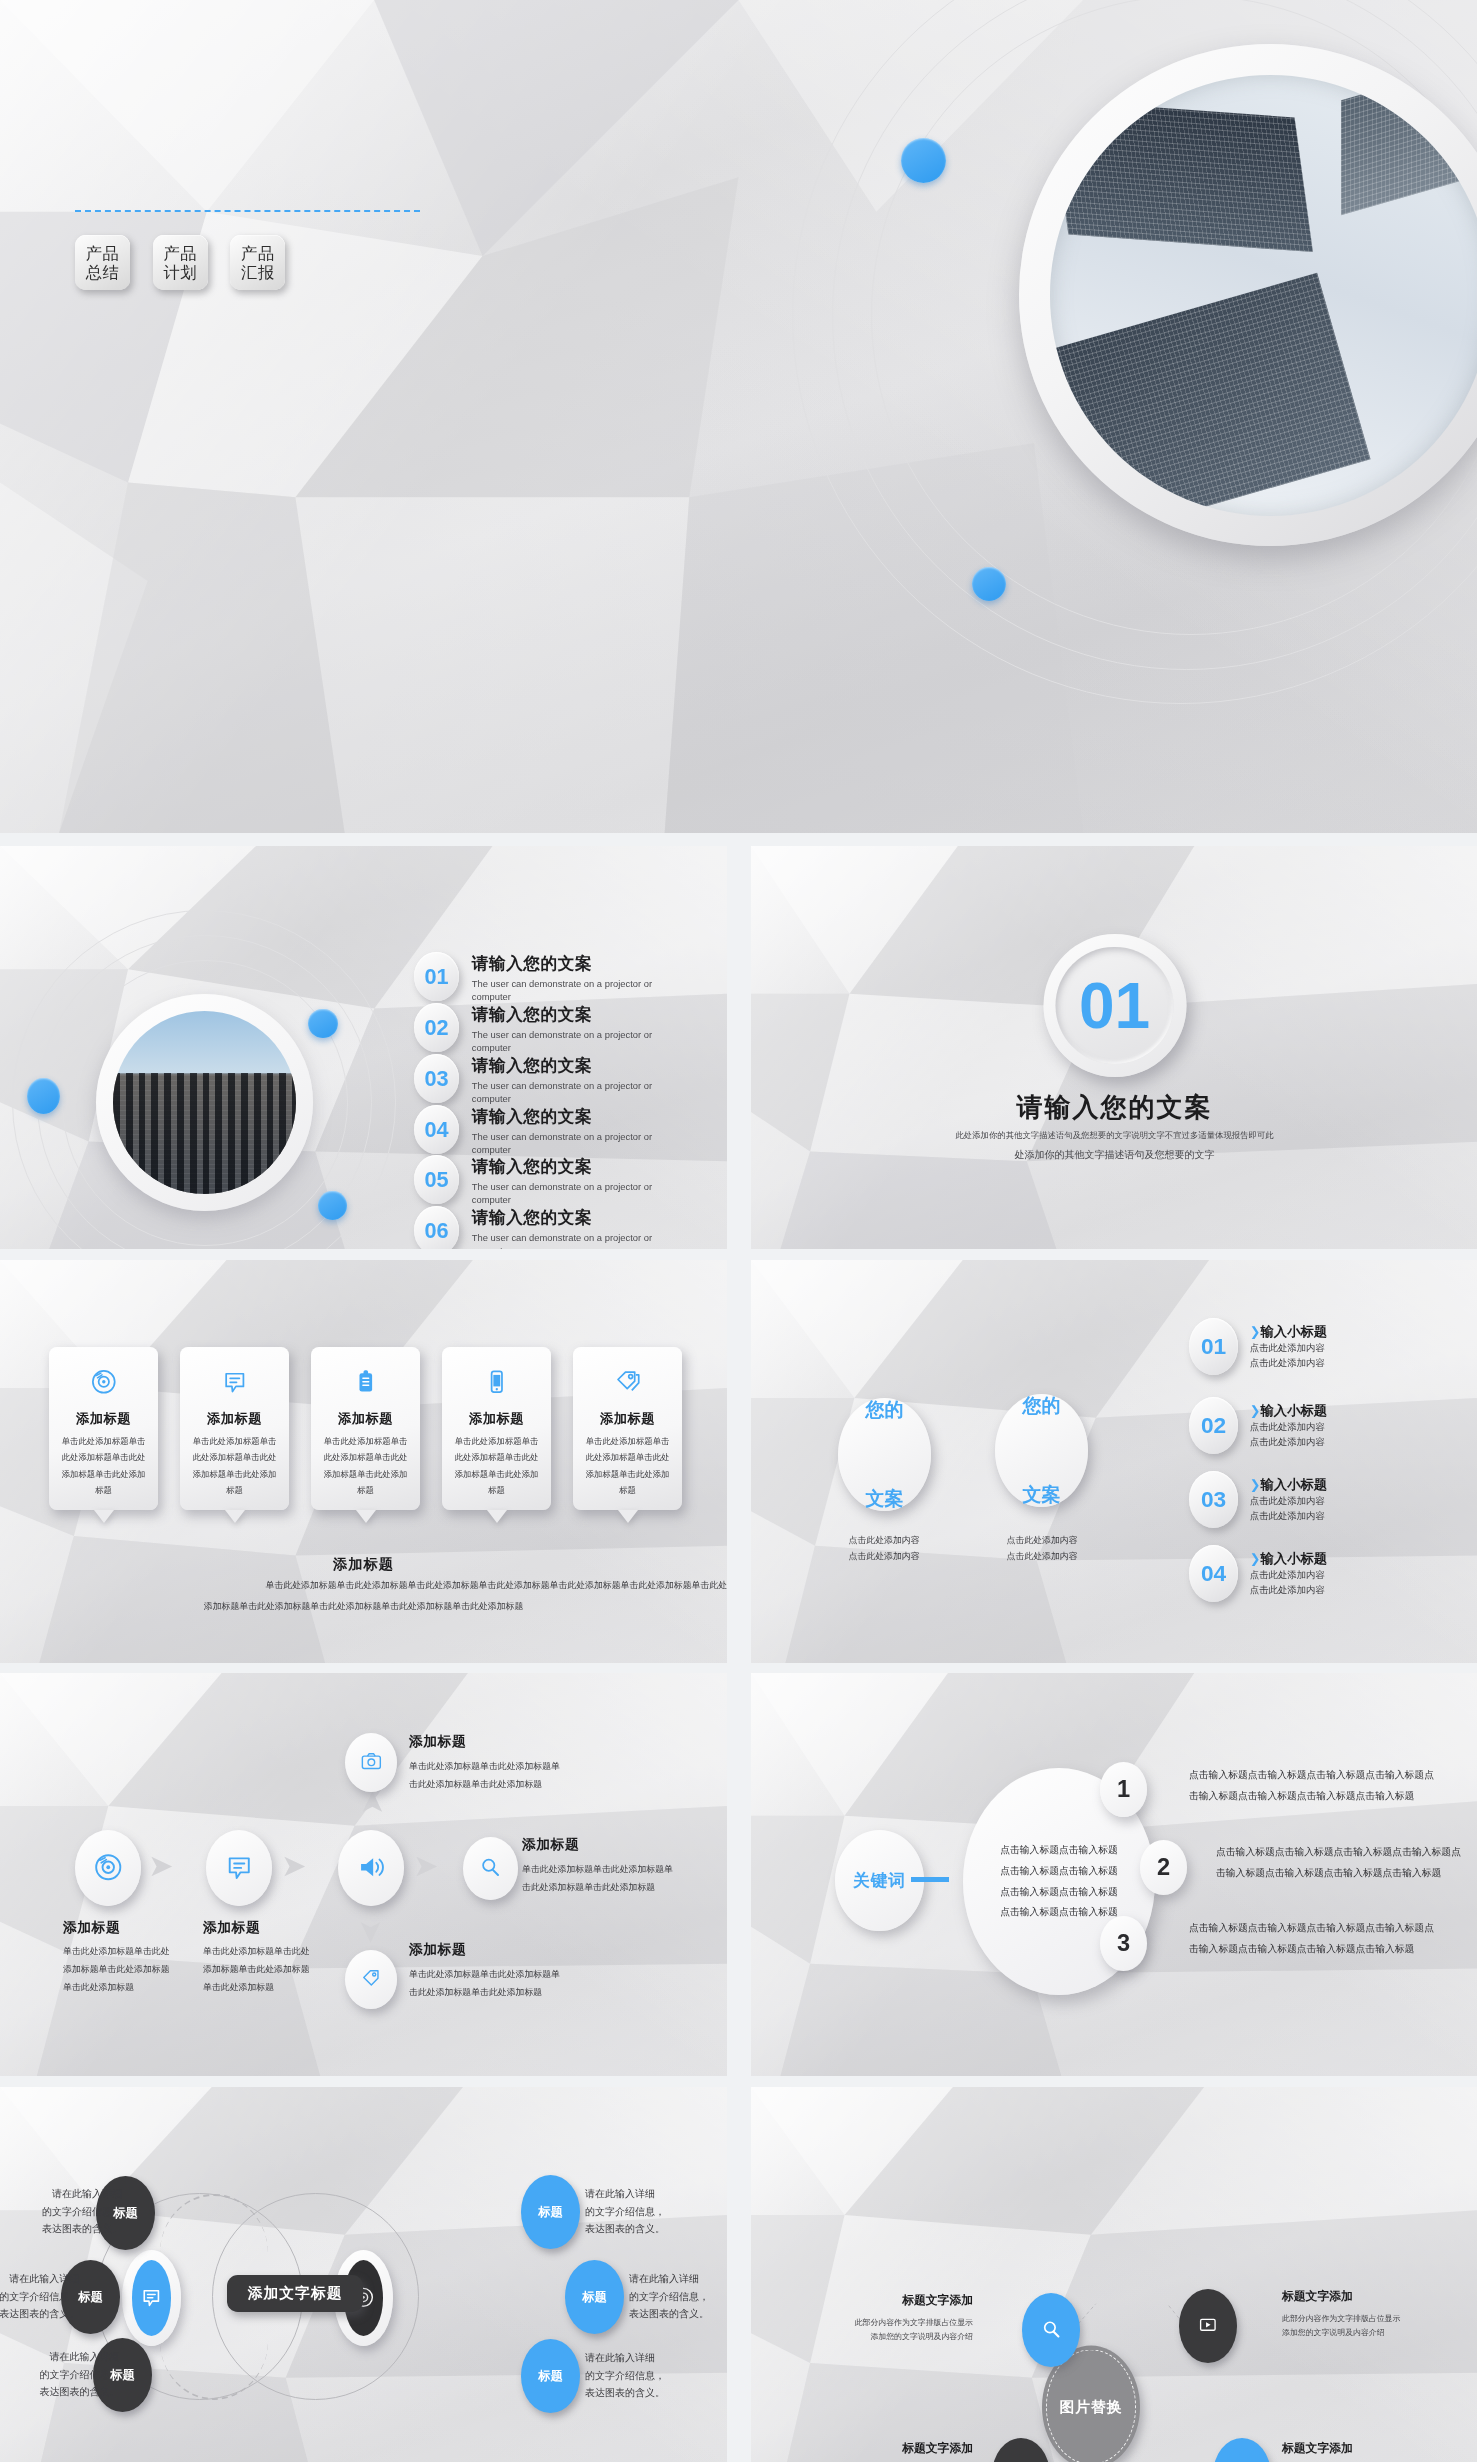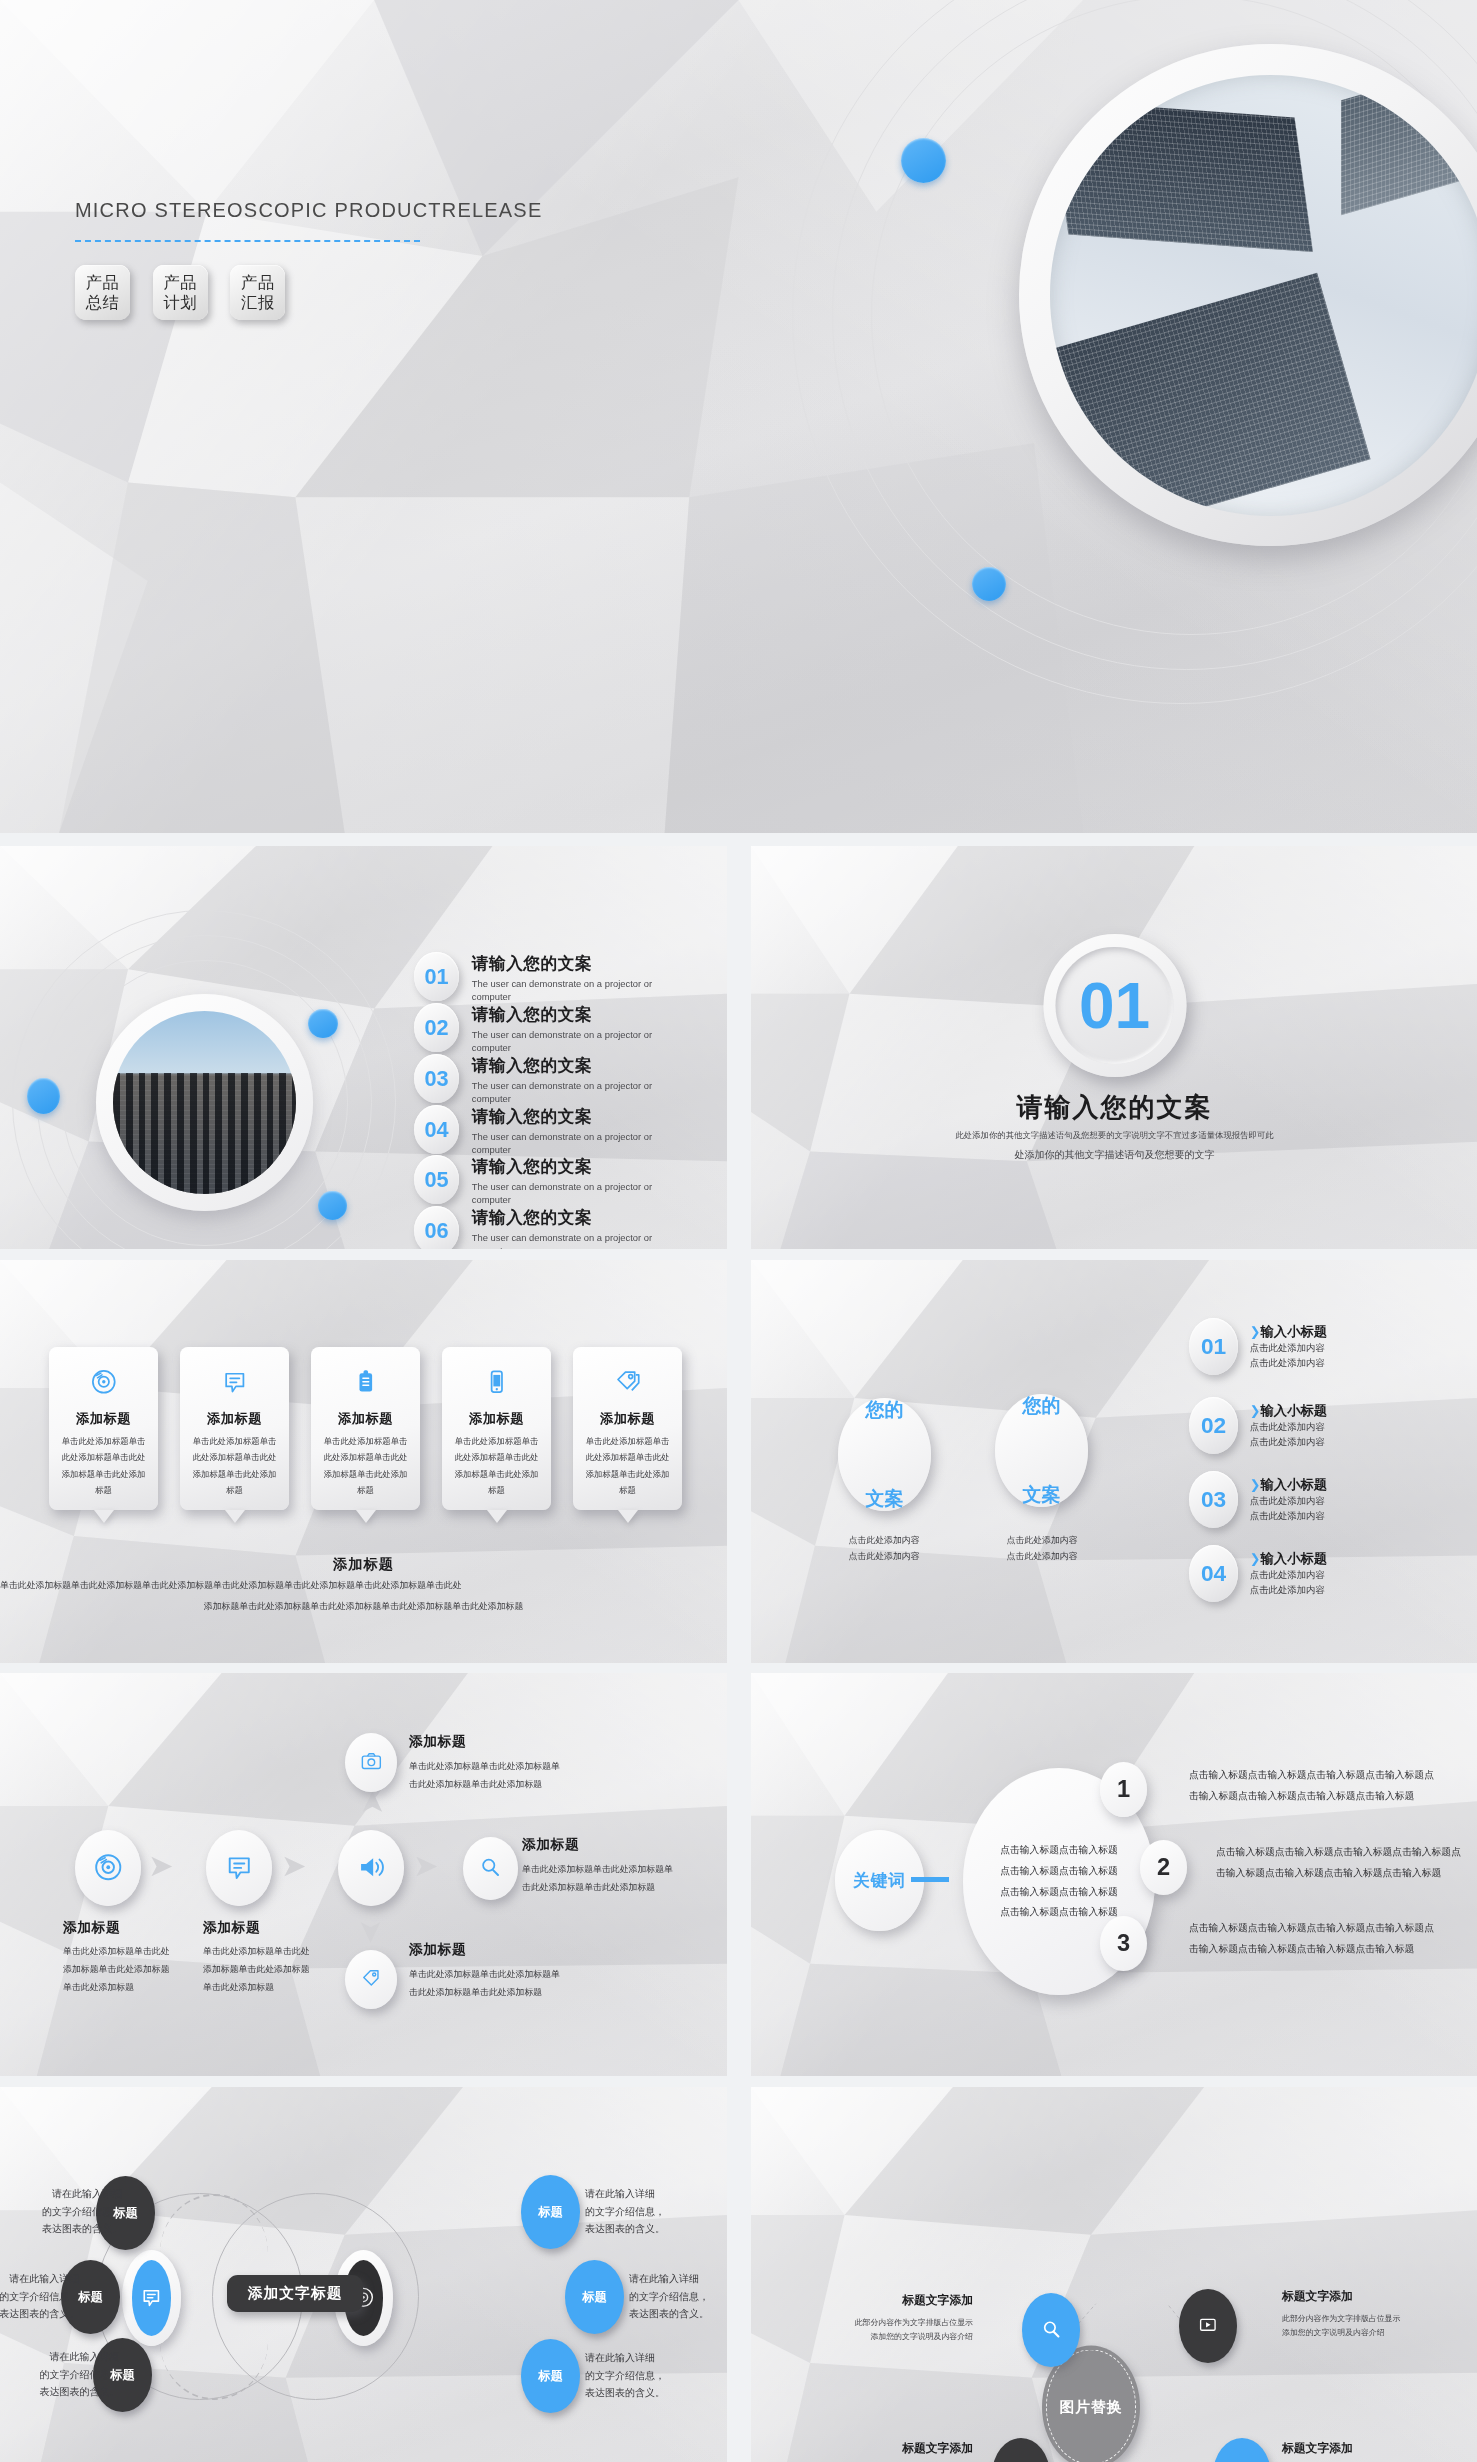--- a/index.html
+++ b/index.html
@@ -274,21 +274,20 @@
         <div class="bld c">
               <div class="win"></div>
             </div>
       </div>
     </div>
     <div class="dot-blue" style="left:-54px;top:123px;width:45px;height:45px;"></div>
     <div class="dot-blue" style="left:17px;top:552px;width:34px;height:34px;"></div>
   </div>
 
   <div class="hero-txt">
-    <div class="hero-sub">MICRO STEREOSCOPIC PRODUCTRELEASE</div>
     <div class="hero-rule"></div>
     <div class="hero-badges">
       <div class="badge">
         <span>产品</span>
         <span>总结</span>
       </div>
       <div class="badge">
         <span>产品</span>
         <span>计划</span>
       </div>
@@ -466,21 +465,21 @@
             <circle cx="29" cy="15" r="3.4" fill="none" stroke="#45a8f5" stroke-width="3"></circle>
             <path d="M38 12 h5 v14 L31 39" fill="none" stroke="#45a8f5" stroke-width="3" stroke-linejoin="round"></path>
           </svg>
     </span>
     <h5>添加标题</h5>
     <p>单击此处添加标题单击此处添加标题单击此处添加标题单击此处添加标题</p>
     <div class="tail"></div>
   </div>
 
   <h3 style="position:absolute;left:0;right:0;top:295px;text-align:center;font-size:14.3px;font-weight:bold;color:#1c1c1e;letter-spacing:1px;">添加标题</h3>
-  <p style="position:absolute;left:0;right:0;top:319px;text-align:left;font-size:8.9px;color:#3a3a3e;">单击此处添加标题单击此处添加标题单击此处添加标题单击此处添加标题单击此处添加标题单击此处添加标题单击此处</p>
+  <p style="position:absolute;left:0;right:0;top:319px;text-align:right;font-size:8.9px;color:#3a3a3e;">单击此处添加标题单击此处添加标题单击此处添加标题单击此处添加标题单击此处添加标题单击此处添加标题单击此处</p>
   <p style="position:absolute;left:0;right:0;top:340px;text-align:center;font-size:8.9px;color:#3a3a3e;">添加标题单击此处添加标题单击此处添加标题单击此处添加标题单击此处添加标题</p>
 </section>
 
 <section class="slide s-r r2">
   <div class="facets">
    <svg viewBox="0 0 1476 818" preserveAspectRatio="none">
      <polygon points="0,0 430,0 210,280" fill="#fff" opacity=".38"></polygon>
      <polygon points="430,0 930,0 700,320 210,280" fill="#cfcfd2" opacity=".42"></polygon>
      <polygon points="930,0 1476,0 1476,280 700,320" fill="#fff" opacity=".3"></polygon>
      <polygon points="0,280 210,280 130,580 0,510" fill="#d6d6d9" opacity=".45"></polygon>

